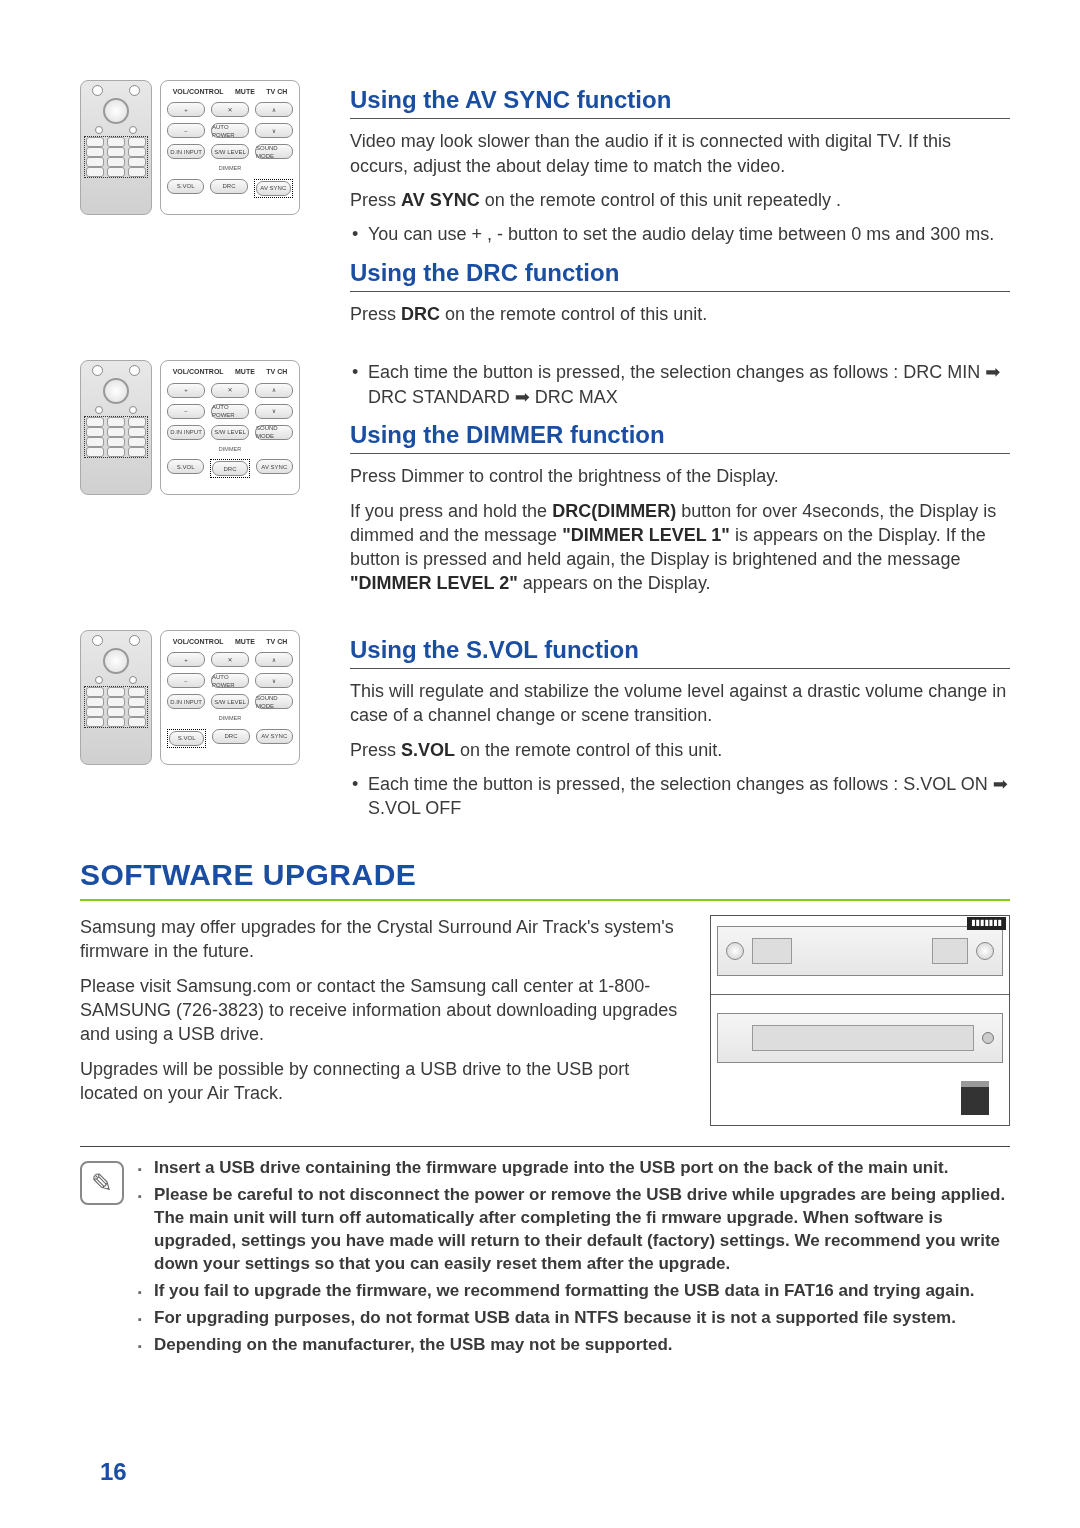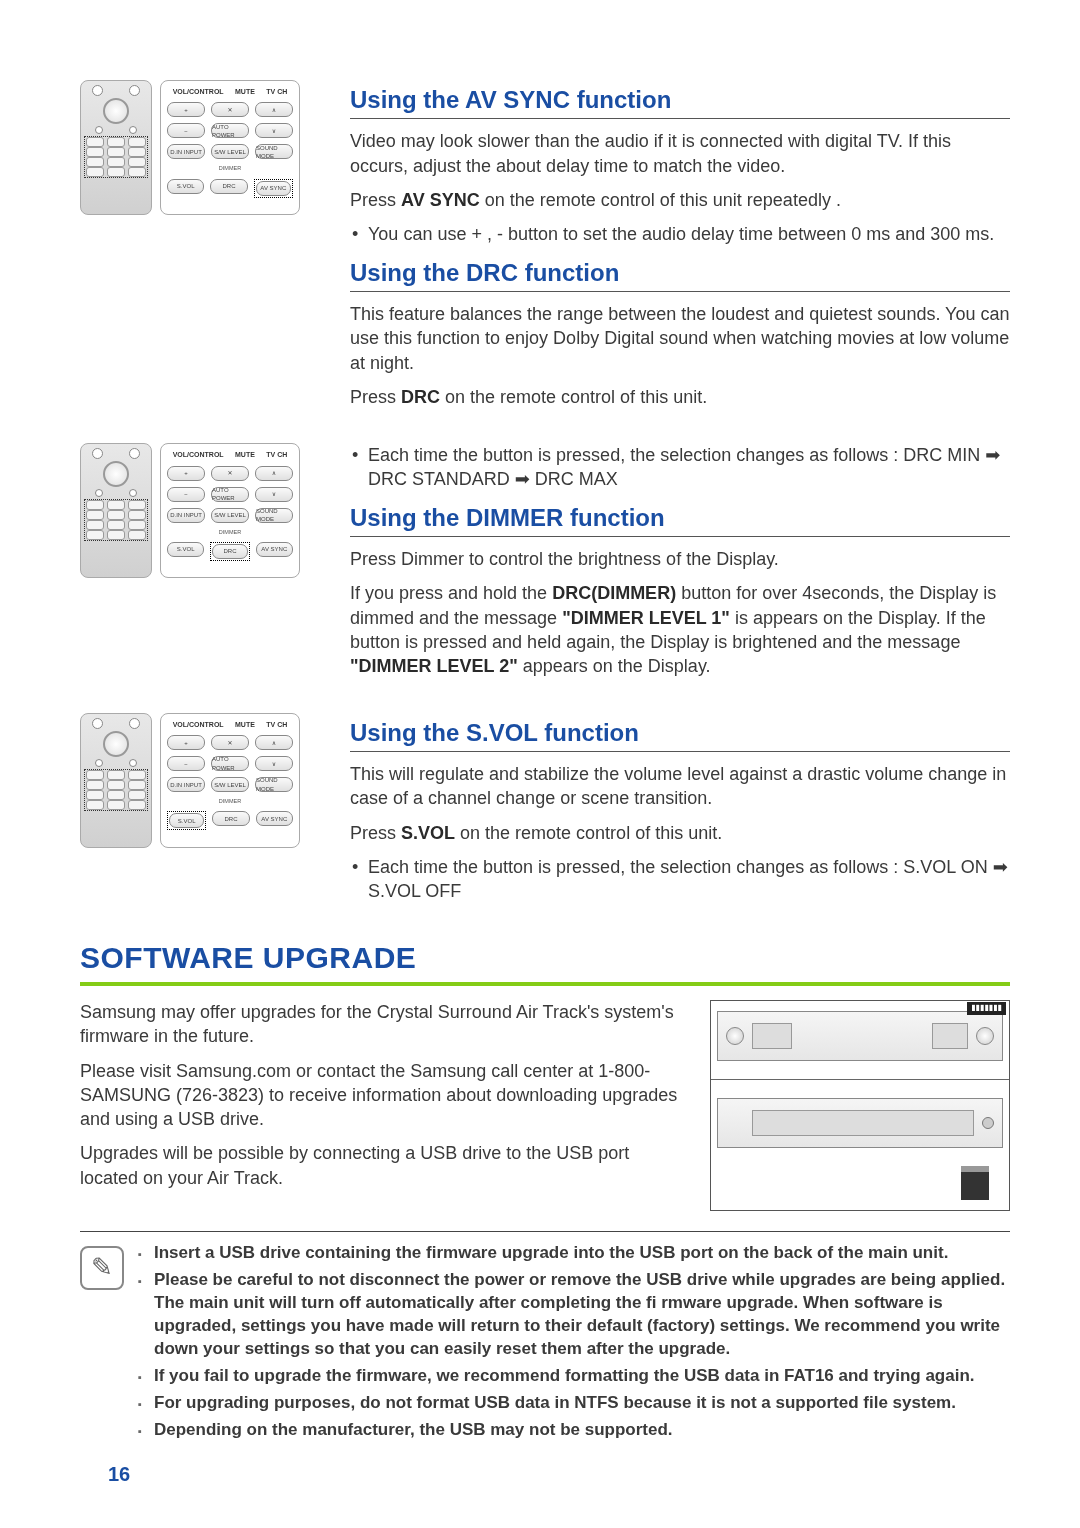--- a/index.html
+++ b/index.html
@@ -22,21 +22,21 @@
     border-bottom: 1px solid #555;
     padding-bottom: 2px;
     margin-bottom: 10px;
     margin-top: 4px;
   }
   h1.major-title {
     color: #1a4ea3;
     font-size: 30px;
     font-weight: 600;
     letter-spacing: 0.5px;
-    border-bottom: 4px solid #84cc16;
+    border-bottom: 2px solid #84cc16;
     padding-bottom: 4px;
     margin-bottom: 14px;
     margin-top: 20px;
   }
   p { margin-bottom: 10px; }
   ul.bullets { list-style: none; padding-left: 0; margin-bottom: 10px; }
   ul.bullets > li { padding-left: 18px; position: relative; margin-bottom: 6px; }
   ul.bullets > li::before { content: "•"; position: absolute; left: 2px; font-size: 18px; }
   ul.notes { list-style: none; padding-left: 0; }
   ul.notes > li { padding-left: 16px; position: relative; margin-bottom: 4px; font-size: 17px; }
@@ -129,21 +129,21 @@
     border:2px solid #888;
     border-radius:8px;
     display:flex;
     align-items:center;
     justify-content:center;
     color:#666;
     font-size:26px;
     margin-top:4px;
   }
   .footer-row { display:flex; gap:14px; border-top:1px solid #444; padding-top:10px; align-items:flex-start;}
-  .page-num { color:#1a4ea3; font-weight:bold; font-size:20px; margin-top:auto; padding-top:92px;margin-left:8px;}
+  .page-num { color:#1a4ea3; font-weight:bold; font-size:24px; margin-top:auto; padding-top:92px;}
 </style>
 </head>
 <body>
 
 <div class="row">
   <div class="left-col">
     <div class="remote-diagram">
       <div class="remote-left">
         <div class="dual">
             <div class="circle"></div>
@@ -215,21 +215,20 @@
   </div>
   <div class="right-col">
     <h2 class="section-title">Using the AV SYNC function</h2>
     <p>Video may look slower than the audio if it is connected with digital TV. If this occurs, adjust the about delay time to match the video.</p>
     <p><span>Press </span><b>AV SYNC</b><span> on the remote control of this unit repeatedly .</span></p>
     <ul class="bullets">
         <li>You can use + , - button to set the audio delay time between 0 ms and 300 ms.</li>
       </ul>
 
     <h2 class="section-title">Using the DRC function</h2>
-    <p>This feature balances the range between the loudest and quietest sounds. You can use this function to enjoy Dolby Digital sound when watching movies at low volume at night.</p>
     <p><span>Press </span><b>DRC</b><span> on the remote control of this unit.</span></p>
   </div>
 </div>
 
 <div class="row">
   <div class="left-col">
     <div class="remote-diagram">
       <div class="remote-left">
         <div class="dual">
             <div class="circle"></div>

